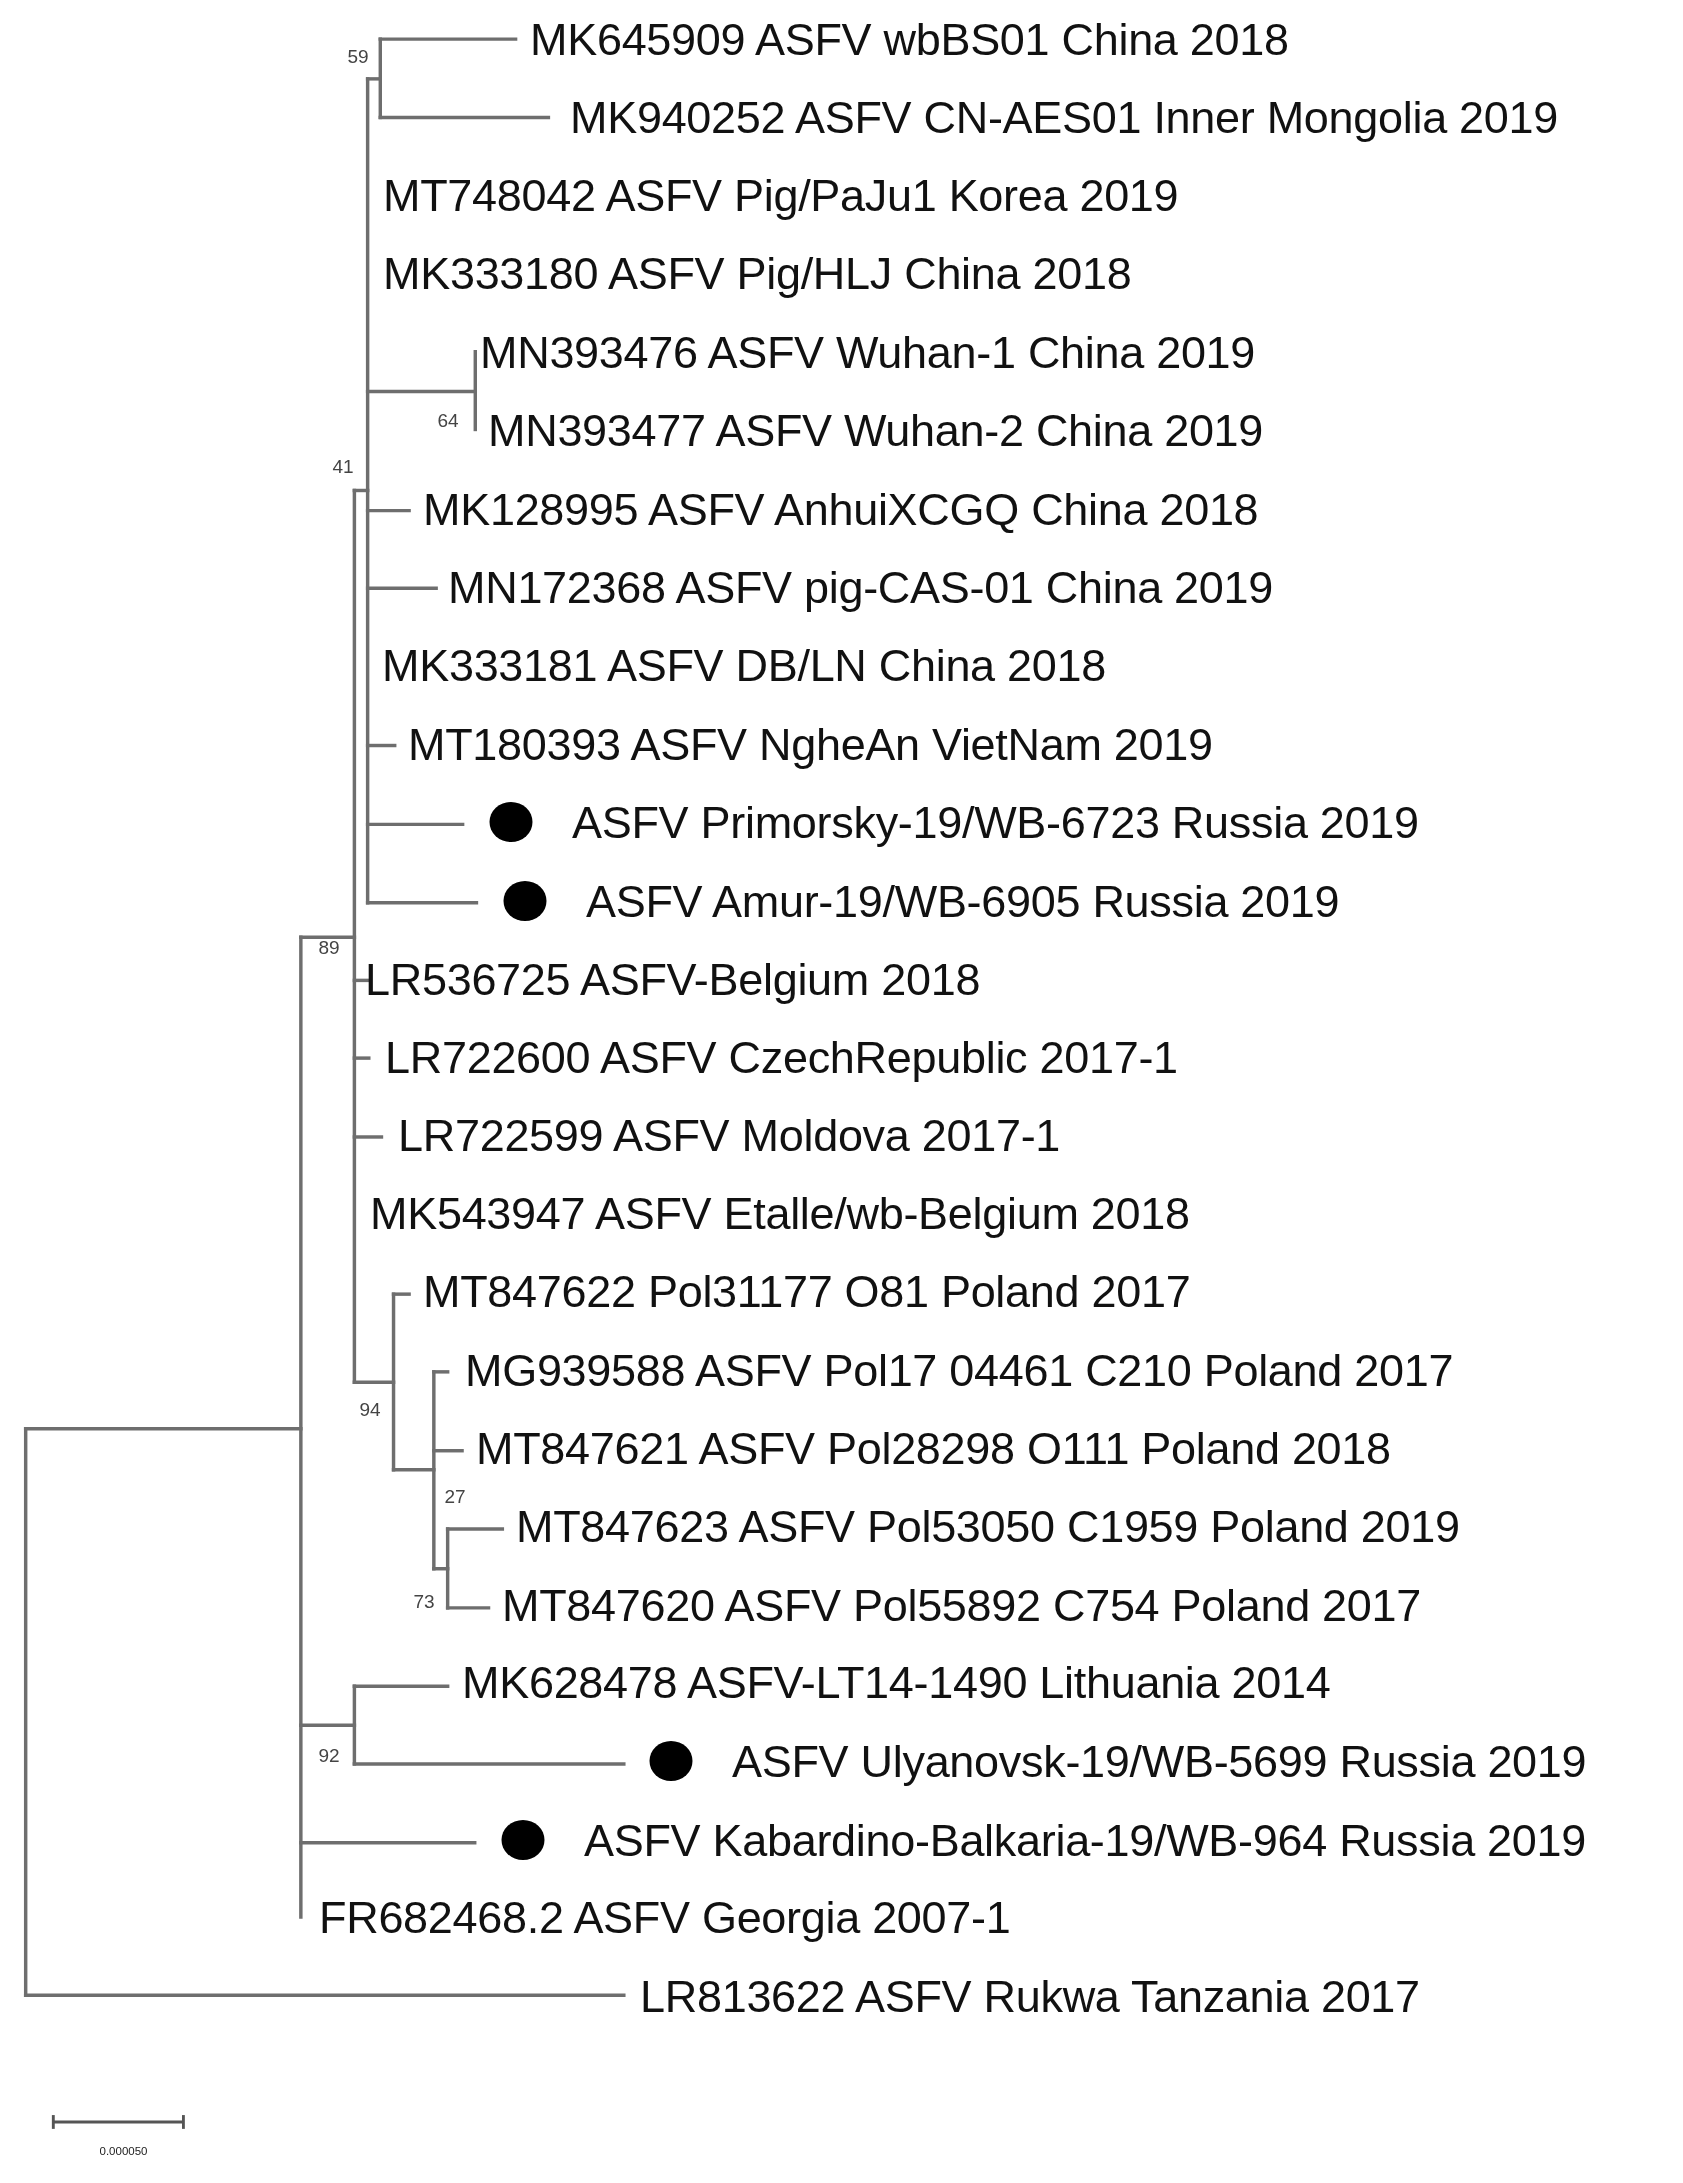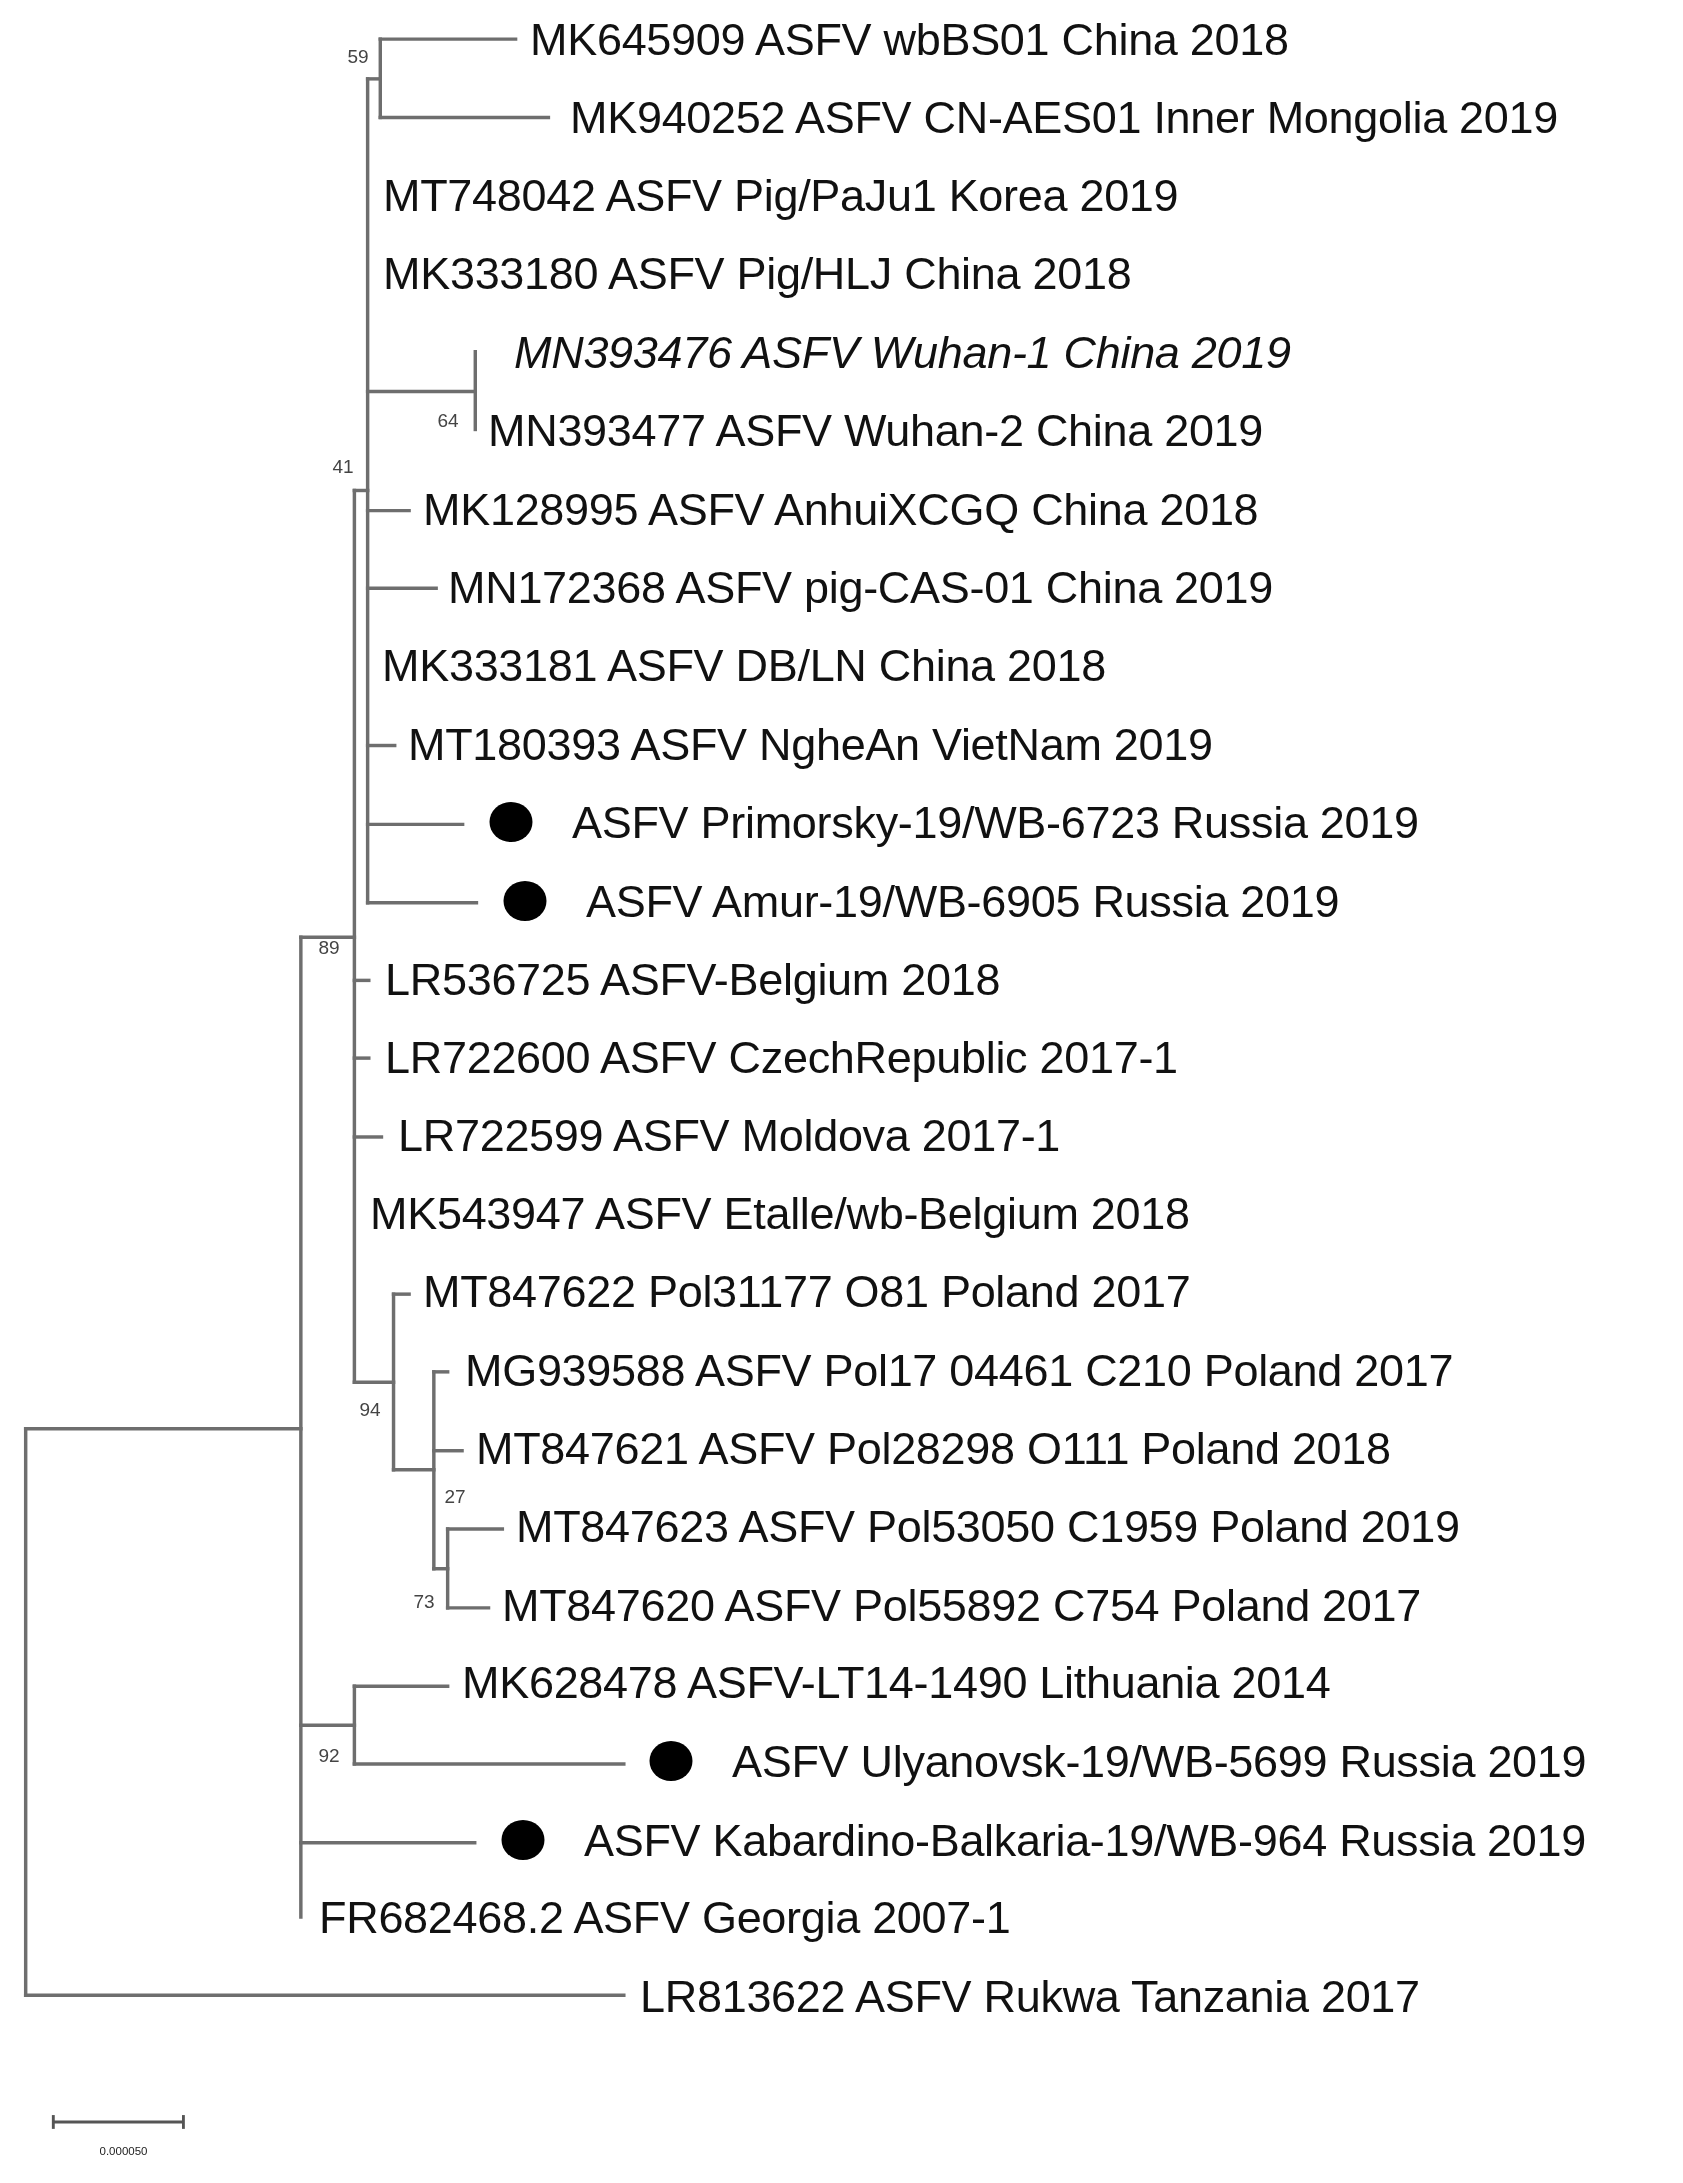--- a/index.html
+++ b/index.html
@@ -89,31 +89,31 @@
       <line x1="92" y1="3674" x2="92" y2="3698" stroke="#555555" stroke-width="5"></line>
       <line x1="318" y1="3674" x2="318" y2="3698" stroke="#555555" stroke-width="5"></line>
     </g>
 </svg>
 
 <div id="taxa-layer">
     <div class="taxon" style="left: 530px; top: 39px;">MK645909 ASFV wbBS01 China 2018</div>
     <div class="taxon" style="left: 570px; top: 117px;">MK940252 ASFV CN-AES01 Inner Mongolia 2019</div>
     <div class="taxon" style="left: 383px; top: 195px;">MT748042 ASFV Pig/PaJu1 Korea 2019</div>
     <div class="taxon" style="left: 383px; top: 273px;">MK333180 ASFV Pig/HLJ China 2018</div>
-    <div class="taxon" style="left: 514px; top: 352px; font-style: italic;">MN393476 ASFV Wuhan-1 China 2019</div>
+    <div class="taxon" style="left: 480px; top: 352px;">MN393476 ASFV Wuhan-1 China 2019</div>
     <div class="taxon" style="left: 488px; top: 430px;">MN393477 ASFV Wuhan-2 China 2019</div>
     <div class="taxon" style="left: 423px; top: 509px;">MK128995 ASFV AnhuiXCGQ China 2018</div>
     <div class="taxon" style="left: 448px; top: 587px;">MN172368 ASFV pig-CAS-01 China 2019</div>
     <div class="taxon" style="left: 382px; top: 665px;">MK333181 ASFV DB/LN China 2018</div>
     <div class="taxon" style="left: 408px; top: 744px;">MT180393 ASFV NgheAn VietNam 2019</div>
     <div class="marker" style="left: 511px; top: 822px; background: rgb(0, 0, 0);"></div>
     <div class="taxon" style="left: 572px; top: 822px;">ASFV Primorsky-19/WB-6723 Russia 2019</div>
     <div class="marker" style="left: 525px; top: 901px; background: rgb(0, 0, 0);"></div>
     <div class="taxon" style="left: 586px; top: 901px;">ASFV Amur-19/WB-6905 Russia 2019</div>
-    <div class="taxon" style="left: 385px; top: 979px;">LR536725 ASFV-Belgium 2018</div>
+    <div class="taxon" style="left: 365px; top: 979px;">LR536725 ASFV-Belgium 2018</div>
     <div class="taxon" style="left: 385px; top: 1057px;">LR722600 ASFV CzechRepublic 2017-1</div>
     <div class="taxon" style="left: 398px; top: 1135px;">LR722599 ASFV Moldova 2017-1</div>
     <div class="taxon" style="left: 370px; top: 1213px;">MK543947 ASFV Etalle/wb-Belgium 2018</div>
     <div class="taxon" style="left: 423px; top: 1291px;">MT847622 Pol31177 O81 Poland 2017</div>
     <div class="taxon" style="left: 465px; top: 1370px;">MG939588 ASFV Pol17 04461 C210 Poland 2017</div>
     <div class="taxon" style="left: 476px; top: 1448px;">MT847621 ASFV Pol28298 O111 Poland 2018</div>
     <div class="taxon" style="left: 516px; top: 1526px;">MT847623 ASFV Pol53050 C1959 Poland 2019</div>
     <div class="taxon" style="left: 502px; top: 1605px;">MT847620 ASFV Pol55892 C754 Poland 2017</div>
     <div class="taxon" style="left: 462px; top: 1682px;">MK628478 ASFV-LT14-1490 Lithuania 2014</div>
     <div class="marker" style="left: 671px; top: 1761px; background: rgb(0, 0, 0);"></div>

